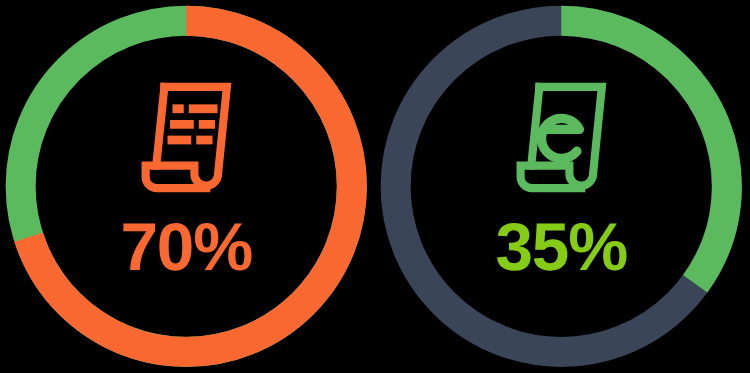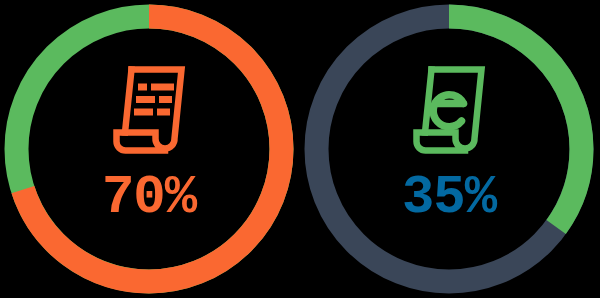--- a/index.html
+++ b/index.html
@@ -59,29 +59,29 @@
     position: absolute;
     left: 0;
     right: 0;
     top: 168px;
     height: 60px;
     display: flex;
     align-items: center;
     justify-content: center;
   }
   .value-text {
-    font-family: Liberation Mono, monospace;
+    font-family: Liberation Sans, sans-serif;
     font-size: 54px;
     font-weight: 700;
     letter-spacing: -1px;
     line-height: 1;
     white-space: nowrap;
   }
   .value-orange { color: #fa6831; }
-  .value-green  { color: #0369a1; }
+  .value-green  { color: #84cc16; }
 
   .sr-only {
     position: absolute;
     width: 1px;
     height: 1px;
     overflow: hidden;
     clip: rect(0 0 0 0);
     white-space: nowrap;
   }
 </style>

